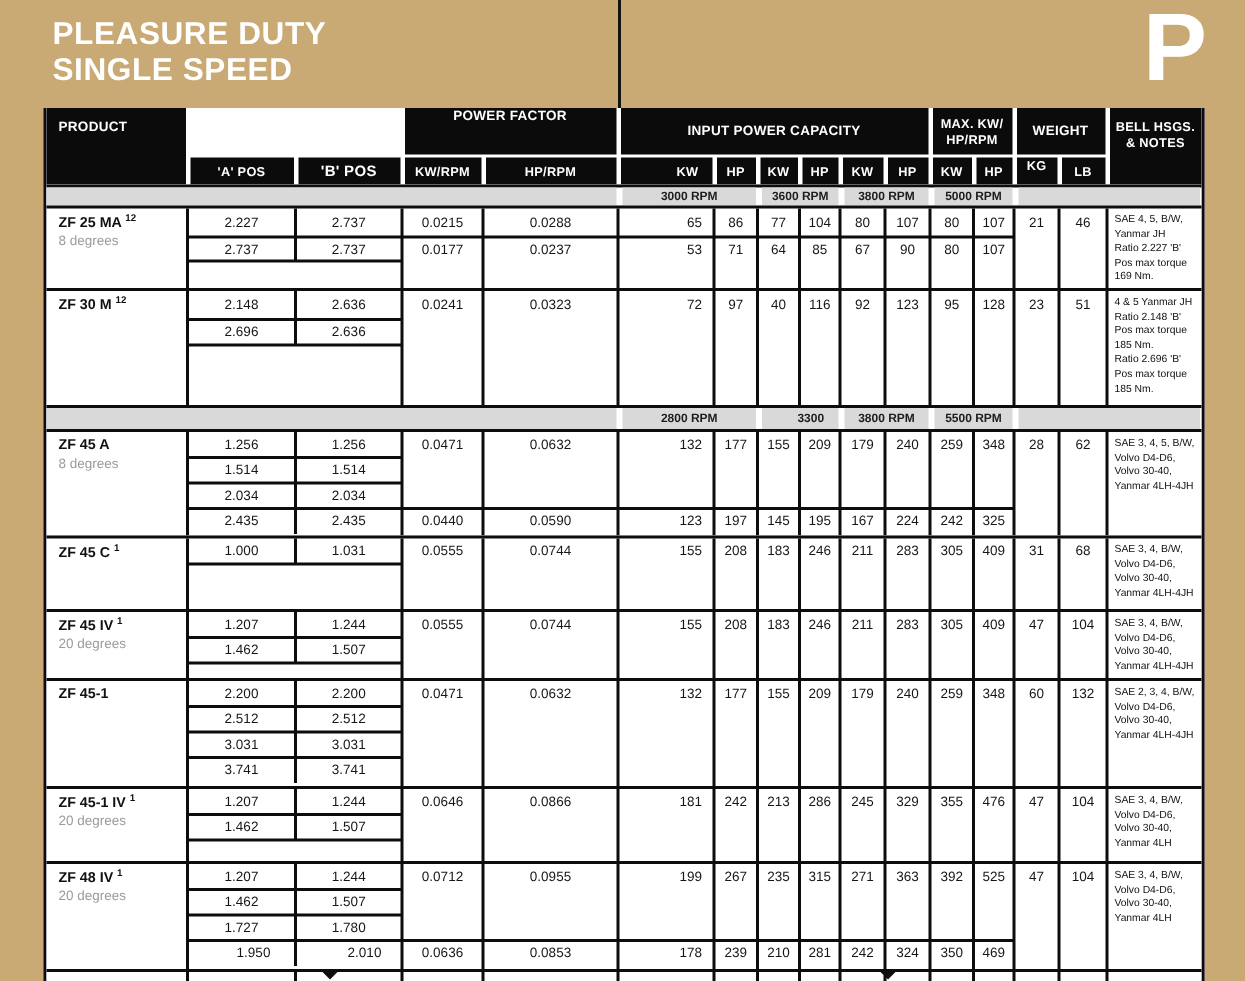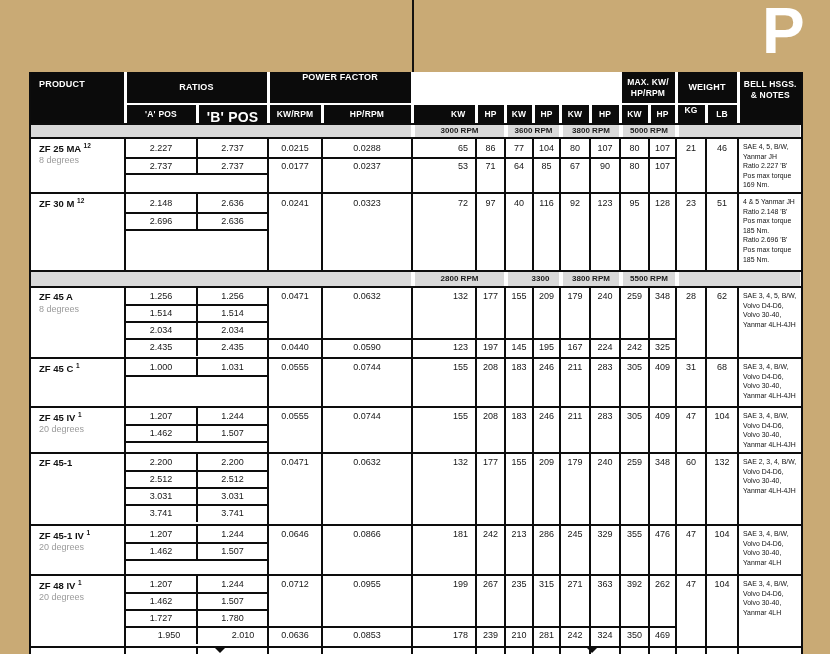--- a/index.html
+++ b/index.html
@@ -26,50 +26,52 @@
   .notes{position:absolute;font-size:6.9px;line-height:9.6px;color:#111;white-space:pre-line;}
   .strip{position:relative;border-top:2px solid #0d0d0d;height:8px;background:#fff;box-sizing:border-box;}
   .tri{position:absolute;top:647px;width:0;height:0;border-left:6px solid transparent;
        border-right:6px solid transparent;border-top:6px solid #0d0d0d;}
 </style>
 </head>
 <body>
 
 <div id="page">
   <div id="title">
+    <div>PLEASURE DUTY</div>
+    <div>SINGLE SPEED</div>
   </div>
   <div id="topline"></div>
   <div id="corner">P</div>
   <div id="table">
       <div class="hdr">
         <div class="hcell" style="left: 0px; top: 0px; width: 92.5px; height: 51px; text-align: left; padding-left: 8px; padding-top: 7px; font-size: 9px;">
           <div style="position: relative; font-size: 9px;">PRODUCT</div>
         </div>
-        <div class="hcell" style="left: 95.5px; top: 0px; width: 140px; height: 31px; padding-top: 10px; font-size: 9px;">
-          <div style="position: relative; font-size: 9px;">RATIOS</div>
-        </div>
         <div class="hcell" style="left: 238.5px; top: 0px; width: 141px; height: 31px; font-size: 9px;">
           <div style="position: relative; font-size: 9px;">POWER FACTOR</div>
+        </div>
+        <div class="hcell" style="left: 382.5px; top: 0px; width: 205px; height: 31px; padding-top: 10px; font-size: 9px;">
+          <div style="position: relative; font-size: 9px;">INPUT POWER CAPACITY</div>
         </div>
         <div class="hcell" style="left: 590.5px; top: 0px; width: 53px; height: 31px; padding-top: 5px; font-size: 8.5px; line-height: 10.5px;">
           <div style="position: relative; font-size: 8.5px;">MAX. KW/</div>
           <div style="position: relative; font-size: 8.5px;">HP/RPM</div>
         </div>
         <div class="hcell" style="left: 646.5px; top: 0px; width: 59px; height: 31px; padding-top: 10px; font-size: 9px;">
           <div style="position: relative; font-size: 9px;">WEIGHT</div>
         </div>
         <div class="hcell" style="left: 708.5px; top: 0px; width: 61.5px; height: 51px; padding-top: 7px; font-size: 8.5px; line-height: 10.5px;">
           <div style="position: relative; font-size: 8.5px;">BELL HSGS.</div>
           <div style="position: relative; font-size: 8.5px;">&amp; NOTES</div>
         </div>
         <div class="hcell" style="left: 95.5px; top: 33px; width: 69px; height: 18px; font-size: 8.5px; padding-top: 4px;">
           <div style="position: relative; font-size: 8.5px;">'A' POS</div>
         </div>
         <div class="hcell" style="left: 167.5px; top: 33px; width: 68px; height: 18px; font-size: 8.5px; padding-top: 4px;">
-          <div style="position: relative; font-size: 14px;">'B' POS</div>
+          <div style="position: relative; font-size: 10px;">'B' POS</div>
         </div>
         <div class="hcell" style="left: 238.5px; top: 33px; width: 51px; height: 18px; font-size: 8.5px; padding-top: 4px;">
           <div style="position: relative; font-size: 8.5px;">KW/RPM</div>
         </div>
         <div class="hcell" style="left: 292.5px; top: 33px; width: 87px; height: 18px; font-size: 8.5px; padding-top: 4px;">
           <div style="position: relative; font-size: 8.5px;">HP/RPM</div>
         </div>
         <div class="hcell" style="left: 382.5px; top: 33px; width: 61px; height: 18px; font-size: 8.5px; padding-top: 4px; text-align: right; padding-right: 9px;">
           <div style="position: relative; font-size: 8.5px;">KW</div>
         </div>
@@ -487,21 +489,21 @@
         <div class="val" style="left: 291px; top: 0px; width: 90px; height: 17px; line-height: 17px;">0.0955</div>
         <div class="val" style="left: 237px; top: 51px; width: 54px; height: 17px; line-height: 17px;">0.0636</div>
         <div class="val" style="left: 291px; top: 51px; width: 90px; height: 17px; line-height: 17px;">0.0853</div>
         <div class="val" style="left: 381px; top: 0px; width: 64px; height: 17px; line-height: 17px; text-align: right; padding-right: 8px;">199</div>
         <div class="val" style="left: 445px; top: 0px; width: 29px; height: 17px; line-height: 17px;">267</div>
         <div class="val" style="left: 474px; top: 0px; width: 28px; height: 17px; line-height: 17px;">235</div>
         <div class="val" style="left: 502px; top: 0px; width: 27px; height: 17px; line-height: 17px;">315</div>
         <div class="val" style="left: 529px; top: 0px; width: 30px; height: 17px; line-height: 17px;">271</div>
         <div class="val" style="left: 559px; top: 0px; width: 30px; height: 17px; line-height: 17px;">363</div>
         <div class="val" style="left: 589px; top: 0px; width: 29px; height: 17px; line-height: 17px;">392</div>
-        <div class="val" style="left: 618px; top: 0px; width: 27px; height: 17px; line-height: 17px;">262</div>
+        <div class="val" style="left: 618px; top: 0px; width: 27px; height: 17px; line-height: 17px;">525</div>
         <div class="val" style="left: 381px; top: 51px; width: 64px; height: 17px; line-height: 17px; text-align: right; padding-right: 8px;">178</div>
         <div class="val" style="left: 445px; top: 51px; width: 29px; height: 17px; line-height: 17px;">239</div>
         <div class="val" style="left: 474px; top: 51px; width: 28px; height: 17px; line-height: 17px;">210</div>
         <div class="val" style="left: 502px; top: 51px; width: 27px; height: 17px; line-height: 17px;">281</div>
         <div class="val" style="left: 529px; top: 51px; width: 30px; height: 17px; line-height: 17px;">242</div>
         <div class="val" style="left: 559px; top: 51px; width: 30px; height: 17px; line-height: 17px;">324</div>
         <div class="val" style="left: 589px; top: 51px; width: 29px; height: 17px; line-height: 17px;">350</div>
         <div class="val" style="left: 618px; top: 51px; width: 27px; height: 17px; line-height: 17px;">469</div>
         <div class="val" style="left: 645px; top: 0px; width: 30px; height: 17px; line-height: 17px;">47</div>
         <div class="val" style="left: 675px; top: 0px; width: 32px; height: 17px; line-height: 17px;">104</div>

